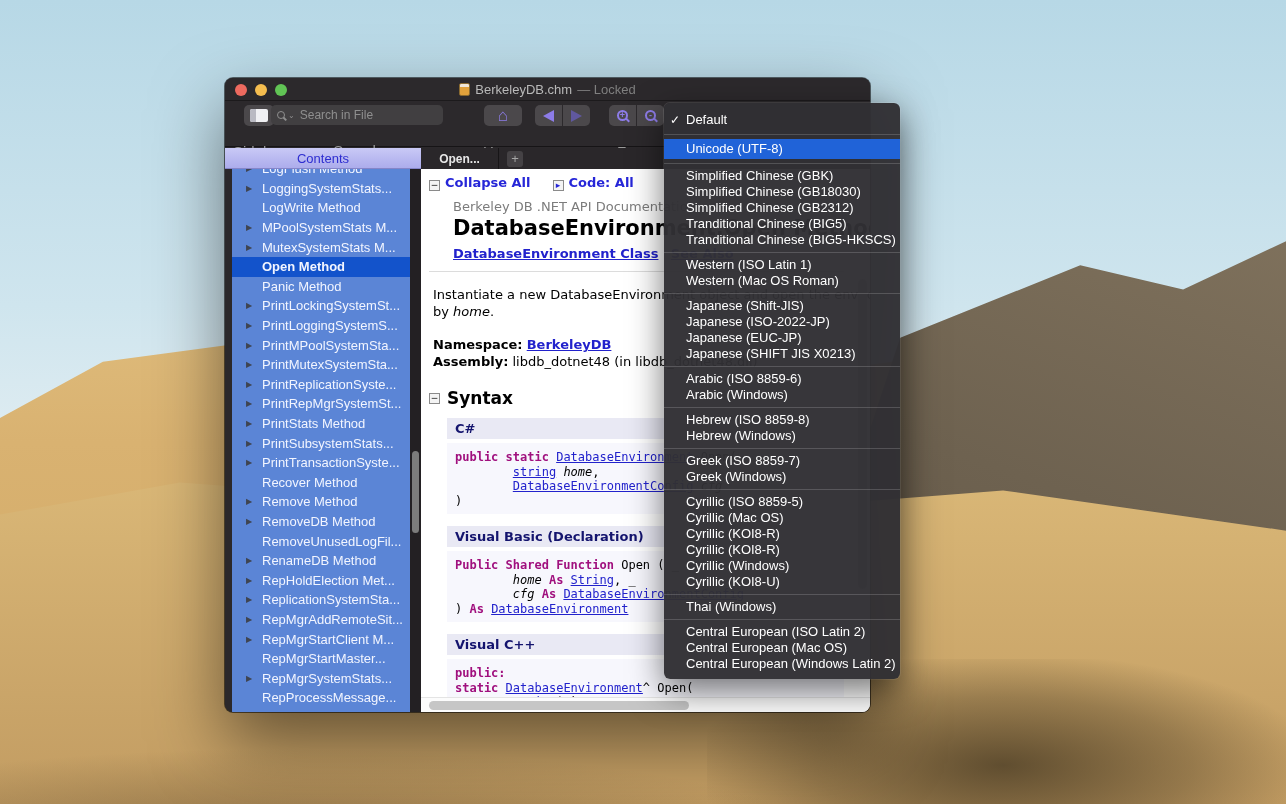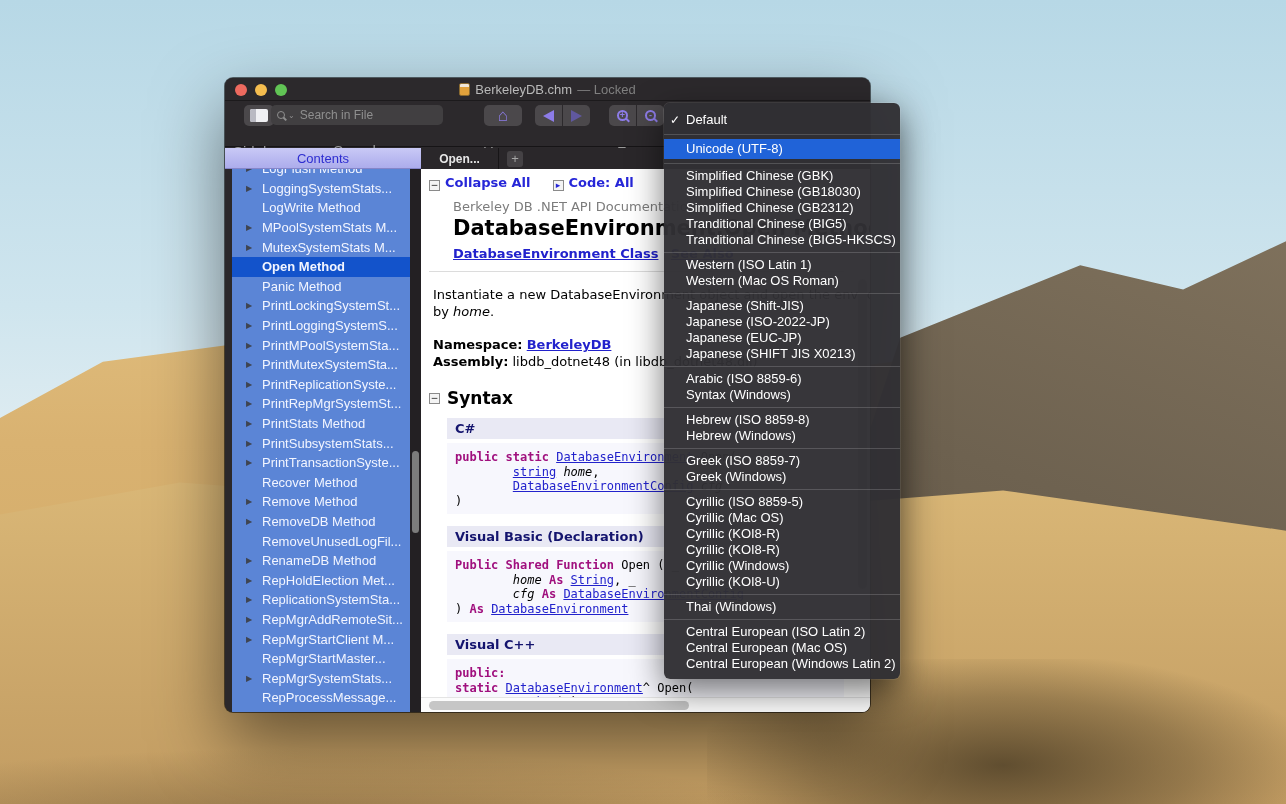--- a/index.html
+++ b/index.html
@@ -472,21 +472,21 @@
         <span>Japanese  (SHIFT JIS X0213)</span>
       </div>
     </div>
     <div class="menu-section">
       <div class="menu-item">
         <span class="check"></span>
         <span>Arabic  (ISO 8859-6)</span>
       </div>
       <div class="menu-item">
         <span class="check"></span>
-        <span>Syntax  (Windows)</span>
+        <span>Arabic  (Windows)</span>
       </div>
     </div>
     <div class="menu-section">
       <div class="menu-item">
         <span class="check"></span>
         <span>Hebrew  (ISO 8859-8)</span>
       </div>
       <div class="menu-item">
         <span class="check"></span>
         <span>Hebrew  (Windows)</span>

